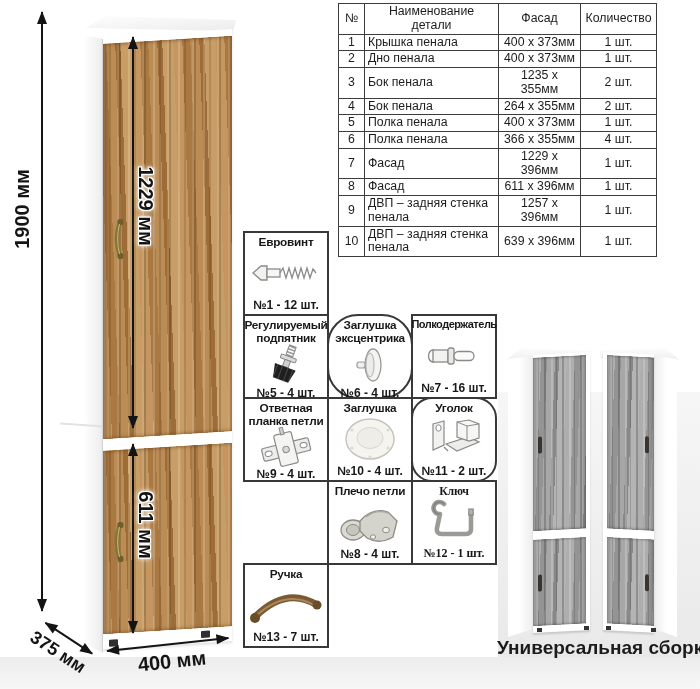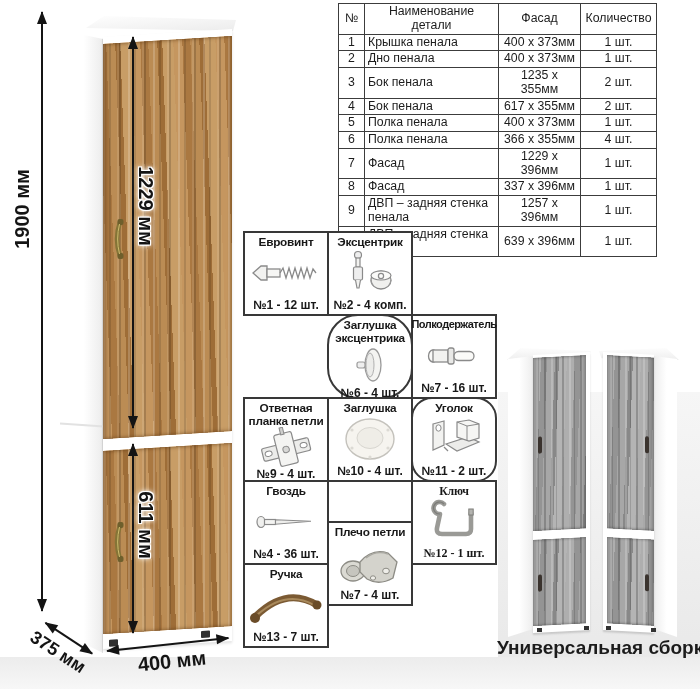--- a/index.html
+++ b/index.html
@@ -200,21 +200,21 @@
         </tr>
       <tr>
           <td class="c">3</td>
           <td>Бок пенала</td>
           <td class="c">1235 x 355мм</td>
           <td class="c">2 шт.</td>
         </tr>
       <tr>
           <td class="c">4</td>
           <td>Бок пенала</td>
-          <td class="c">617 x 355мм</td>
+          <td class="c">264 x 355мм</td>
           <td class="c">2 шт.</td>
         </tr>
       <tr>
           <td class="c">5</td>
           <td>Полка пенала</td>
           <td class="c">400 x 373мм</td>
           <td class="c">1 шт.</td>
         </tr>
       <tr>
           <td class="c">6</td>
@@ -224,21 +224,21 @@
         </tr>
       <tr>
           <td class="c">7</td>
           <td>Фасад</td>
           <td class="c">1229 x 396мм</td>
           <td class="c">1 шт.</td>
         </tr>
       <tr>
           <td class="c">8</td>
           <td>Фасад</td>
-          <td class="c">337 x 396мм</td>
+          <td class="c">611 x 396мм</td>
           <td class="c">1 шт.</td>
         </tr>
       <tr>
           <td class="c">9</td>
           <td>ДВП – задняя стенка пенала</td>
           <td class="c">1257 x 396мм</td>
           <td class="c">1 шт.</td>
         </tr>
       <tr>
           <td class="c">10</td>
@@ -254,38 +254,38 @@
     <div class="hw-icon">
       <svg width="72" height="22" viewBox="0 0 72 22">
         <path d="M3 11 L11 4 h6 v14 h-6 Z" fill="#f2f2f0" stroke="#8a8a8a" stroke-width="1.3"></path>
         <rect x="17" y="7" width="13" height="8" fill="#f6f6f4" stroke="#8a8a8a" stroke-width="1.3"></rect>
         <path d="M30 11 l3-5 3 10 3-10 3 10 3-10 3 10 3-10 3 10 3-10 3 10 3-9 3 4" fill="none" stroke="#8a8a8a" stroke-width="1.3"></path>
       </svg>
     </div>
     <div class="hw-qty">№1 - 12 шт.</div>
   </div>
 
-  <div class="hw" style="left:327px;top:231px;">
-    <div class="hw-title">Эксцентрик</div>
-    <div class="hw-icon">
-      <svg width="54" height="46" viewBox="0 0 54 46">
-        <circle cx="15" cy="5" r="3.5" fill="#eee" stroke="#8a8a8a" stroke-width="1.2"></circle>
-        <rect x="13" y="8" width="4" height="9" fill="#f2f2f0" stroke="#8a8a8a" stroke-width="1.2"></rect>
-        <rect x="10.5" y="17" width="9" height="13" rx="1.5" fill="#eee" stroke="#8a8a8a" stroke-width="1.2"></rect>
-        <path d="M12.5 30 l1.5 8 h2 l1.5-8" fill="#f2f2f0" stroke="#8a8a8a" stroke-width="1.2"></path>
-        <ellipse cx="38" cy="30" rx="10" ry="9" fill="#f0f0ee" stroke="#8a8a8a" stroke-width="1.3"></ellipse>
-        <ellipse cx="38" cy="25.5" rx="10" ry="4.5" fill="#fafaf8" stroke="#8a8a8a" stroke-width="1.2"></ellipse>
-        <circle cx="38" cy="26" r="2.6" fill="none" stroke="#8a8a8a" stroke-width="1.2"></circle>
-        <path d="M28 30 q0 5 4 7 M48 30 q0 5 -4 7" fill="none" stroke="#9a9a9a" stroke-width="1"></path>
-      </svg>
-    </div>
-    <div class="hw-qty">№2 - 4 комп.</div>
-  </div>
-
-
+
+
+  <div class="hw" style="left:243px;top:314px;">
+    <div class="hw-title">Регулируемый подпятник</div>
+    <div class="hw-icon">
+      <svg width="52" height="42" viewBox="0 0 52 42">
+        <g transform="rotate(20 26 21)">
+          <path d="M23 2 l6 0 M22 5 l8 0 M22 8 l8 0 M23 11 l6 0" stroke="#9a9a9a" stroke-width="1.6"></path>
+          <rect x="22.5" y="1" width="7" height="11" fill="none" stroke="#8a8a8a" stroke-width="1"></rect>
+          <rect x="18" y="12" width="16" height="4" rx="1" fill="#dcdcda" stroke="#8a8a8a" stroke-width="1"></rect>
+          <rect x="23" y="16" width="6" height="7" fill="#cfcfcd" stroke="#8a8a8a" stroke-width="1"></rect>
+          <path d="M15 23 h22 l-3 14 h-16 Z" fill="#1f1f1f"></path>
+          <path d="M18 23 v13 M23 23 v14 M29 23 v14 M34 23 v13" stroke="#4a4a4a" stroke-width="1"></path>
+        </g>
+      </svg>
+    </div>
+    <div class="hw-qty">№5 - 4 шт.</div>
+  </div>
 
   <div class="hw" style="left:327px;top:314px;border-radius:31px;">
     <div class="hw-title">Заглушка эксцентрика</div>
     <div class="hw-icon">
       <svg width="34" height="42" viewBox="0 0 34 42">
         <ellipse cx="20" cy="21" rx="8" ry="16" fill="#f4f4f2" stroke="#9a9a9a" stroke-width="1.3"></ellipse>
         <ellipse cx="17" cy="21" rx="4" ry="12" fill="#ececea" stroke="#b0b0b0" stroke-width="1"></ellipse>
         <rect x="4" y="18" width="8" height="6" rx="2" fill="#eee" stroke="#9a9a9a" stroke-width="1.2"></rect>
       </svg>
     </div>
@@ -346,45 +346,34 @@
         <ellipse cx="13.5" cy="10" rx="2.6" ry="3.2" fill="#fff" stroke="#8a8a8a" stroke-width="1"></ellipse>
         <path d="M21 26 l22 -7 11 5 -22 9 Z" fill="#ececea" stroke="#8a8a8a" stroke-width="1.2"></path>
         <path d="M32 4 l12 -2 10 4 v14 l-10 3 -12 -4 Z" fill="#f6f6f4" stroke="#8a8a8a" stroke-width="1.2"></path>
         <path d="M32 4 l10 4 v15 M42 8 l12 -2" fill="none" stroke="#8a8a8a" stroke-width="1"></path>
         <path d="M19 29 l4 4" stroke="#8a8a8a" stroke-width="1.2"></path>
       </svg>
     </div>
     <div class="hw-qty">№11 - 2 шт.</div>
   </div>
 
-  <div class="hw" style="left:243px;top:480px;">
-    <div class="hw-title">Гвоздь</div>
-    <div class="hw-icon">
-      <svg width="62" height="16" viewBox="0 0 62 16">
-        <ellipse cx="6" cy="8" rx="4" ry="5.5" fill="#f0f0ee" stroke="#8a8a8a" stroke-width="1.2"></ellipse>
-        <rect x="9.5" y="5.5" width="11" height="5" fill="#f4f4f2" stroke="#8a8a8a" stroke-width="1.2"></rect>
-        <path d="M20.5 5.8 L56 7.2 L20.5 10.2 Z" fill="#eeeeec" stroke="#8a8a8a" stroke-width="1.1"></path>
-      </svg>
-    </div>
-    <div class="hw-qty">№4 - 36 шт.</div>
-  </div>
-
-  <div class="hw" style="left:327px;top:480px;margin-top:41px;">
+
+  <div class="hw" style="left:327px;top:480px;">
     <div class="hw-title">Плечо петли</div>
     <div class="hw-icon">
       <svg width="64" height="46" viewBox="0 0 64 46">
         <ellipse cx="15" cy="31" rx="12" ry="10" fill="#dbdad3" stroke="#8d8c85" stroke-width="1.3"></ellipse>
         <ellipse cx="15" cy="31" rx="6.5" ry="5.5" fill="#c6c5be" stroke="#8d8c85" stroke-width="1"></ellipse>
         <path d="M22 22 q12 -14 28 -9 l9 9 -4 16 q-14 8 -26 1 l-7 -7 Z" fill="#d4d3cc" stroke="#8d8c85" stroke-width="1.3"></path>
         <path d="M28 18 q10 -8 22 -4" fill="none" stroke="#a9a8a1" stroke-width="1.4"></path>
         <ellipse cx="48" cy="31" rx="3.4" ry="2.8" fill="#efeee9" stroke="#8d8c85" stroke-width="1"></ellipse>
         <ellipse cx="35" cy="38" rx="2.6" ry="2.2" fill="#efeee9" stroke="#8d8c85" stroke-width="1"></ellipse>
       </svg>
     </div>
-    <div class="hw-qty">№7 - 4 шт.</div>
+    <div class="hw-qty">№8 - 4 шт.</div>
   </div>
 
   <div class="hw" style="left:411px;top:480px;font-family:Liberation Serif, serif;">
     <div class="hw-title">Ключ</div>
     <div class="hw-icon">
       <svg width="52" height="46" viewBox="0 0 52 46">
         <path d="M16 5 a6 6 0 1 0 -4 10 l-3 14 q-1 6 5 6 h24 q5 0 5 -5 V14" fill="none" stroke="#9a9a96" stroke-width="4.6" stroke-linecap="round" stroke-linejoin="round"></path>
         <path d="M16 5 a6 6 0 1 0 -4 10" fill="none" stroke="#7d7d79" stroke-width="1.2"></path>
         <rect x="40.8" y="10" width="4.4" height="6" fill="#b4b4b0" stroke="#7d7d79" stroke-width="1"></rect>
       </svg>

